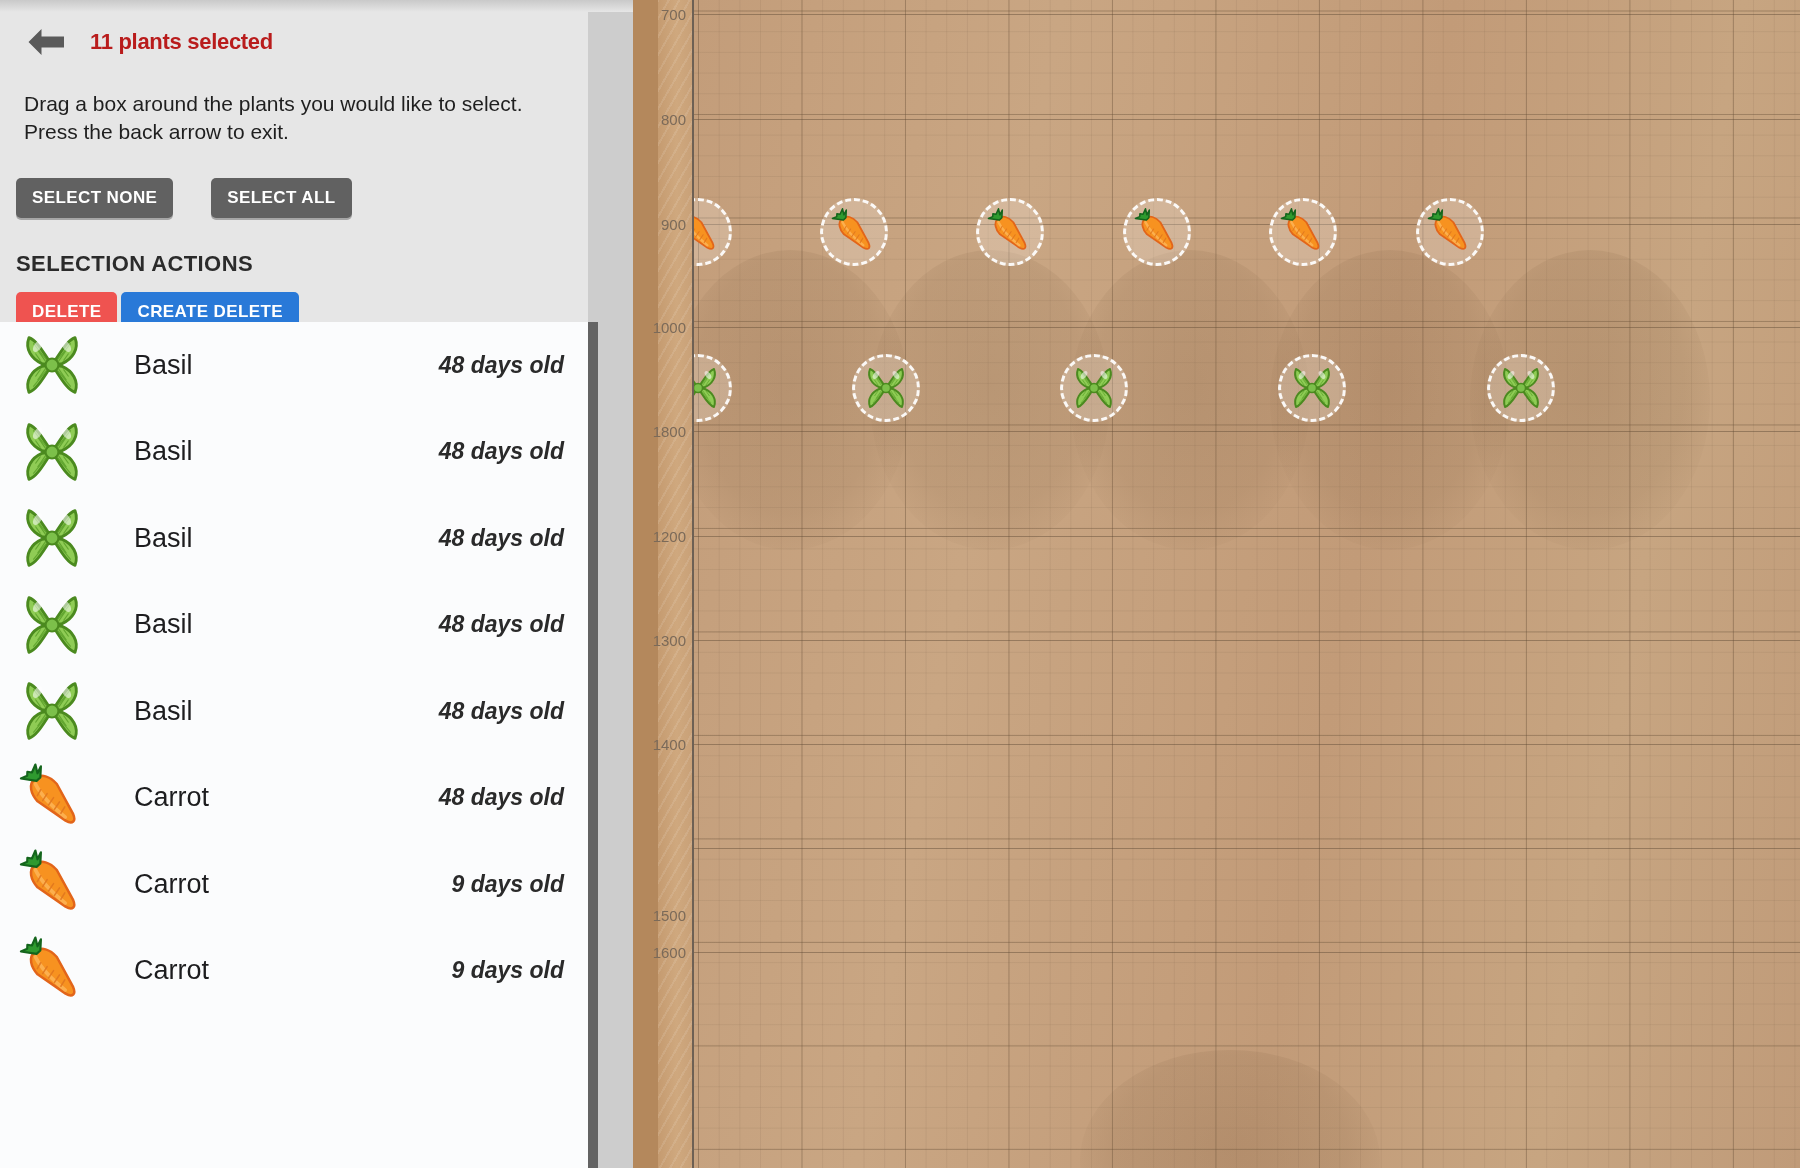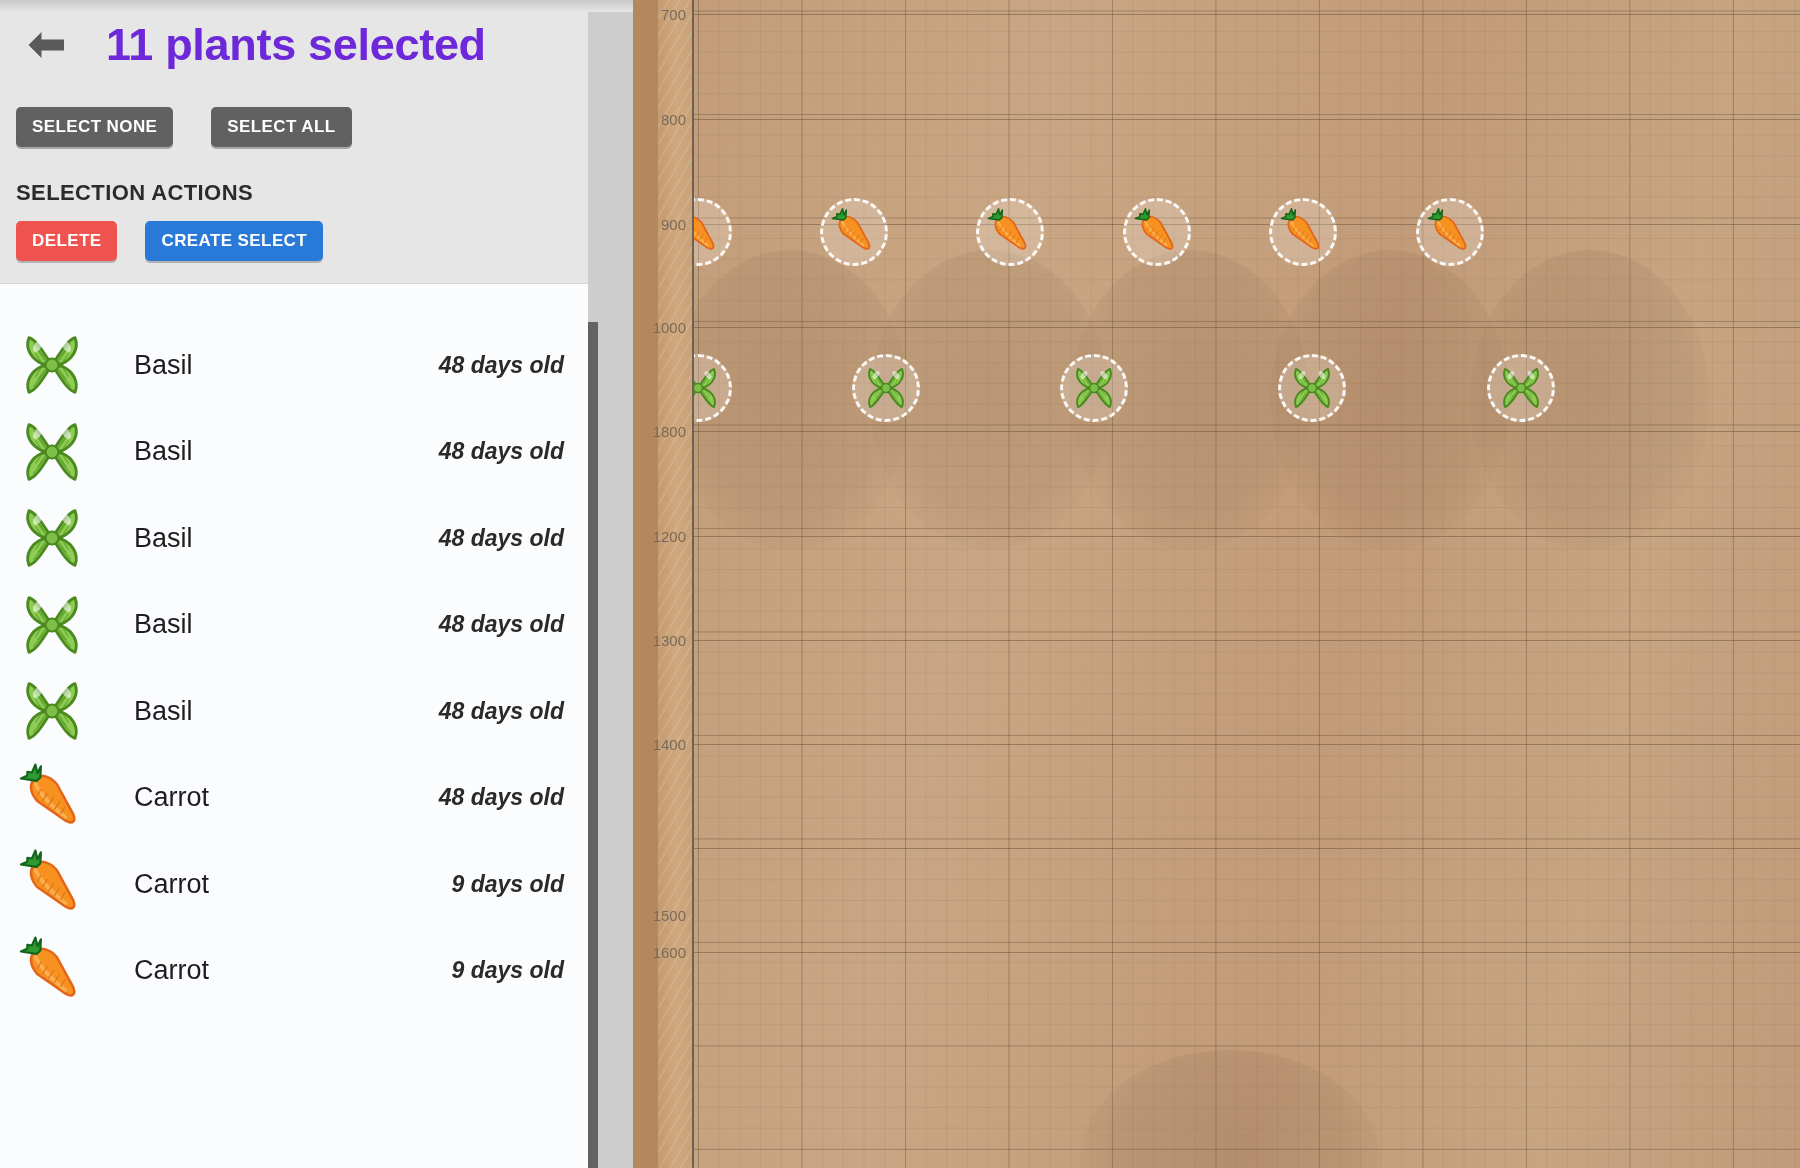--- a/index.html
+++ b/index.html
@@ -50,24 +50,24 @@
     height: 44px;
     display: flex;
     align-items: center;
     justify-content: center;
     cursor: pointer;
     flex: 0 0 auto;
   }
   .back-arrow svg { display: block; }
 
   .header-title {
-    font-size: 45px;
+    font-size: 22px;
     font-weight: bold;
-    color: #6d28d9;
-    margin-left: 38px;
+    color: #b91c1c;
+    margin-left: 22px;
     letter-spacing: -0.3px;
     line-height: 1.1;
   }
 
   .header-desc {
     font-size: 21px;
     color: #1f1f1f;
     line-height: 1.32;
     padding: 22px 40px 0 24px;
     max-width: 500px;
@@ -100,21 +100,21 @@
     color: #2b2b2b;
     letter-spacing: 0.4px;
     padding: 33px 4px 0 16px;
   }
 
   .btn-red { background: #ef5350; box-shadow: 0 2px 0 rgba(0,0,0,0.22); }
   .btn-blue { background: #2979d8; box-shadow: 0 2px 0 rgba(0,0,0,0.22); }
 
   .actions-row {
     display: flex;
-    gap: 28px;
+    gap: 4px;
     padding: 15px 0 0 16px;
   }
 
   
   #plant-list {
     position: absolute;
     top: 322px;
     left: 0;
     width: 588px;
     height: 706px;
@@ -567,31 +567,32 @@
 
       <div class="header-top">
         <div class="back-arrow">
           <svg width="42" height="32" viewBox="0 0 42 32" aria-hidden="true">
             <path d="M16.5 3 L3.5 16 L16.5 29 L16.5 21.5 L39 21.5 L39 10.5 L16.5 10.5 Z" fill="#5a5a5a"></path>
           </svg>
         </div>
         <div class="header-title">11 plants selected</div>
       </div>
 
+      <div class="header-desc">Drag a box around the plants you would like to select. Press the back arrow to exit.</div>
 
       <div class="btn-row">
         <button class="btn btn-gray">SELECT NONE</button>
         <button class="btn btn-gray">SELECT ALL</button>
       </div>
 
       <div class="section-label">SELECTION ACTIONS</div>
 
       <div class="actions-row">
         <button class="btn btn-red">DELETE</button>
-        <button class="btn btn-blue">CREATE SELECT</button>
+        <button class="btn btn-blue">CREATE DELETE</button>
       </div>
 
     </div>
 
     <div id="plant-list">
         <div class="plant-row">
           <div class="plant-icon">
             <svg width="72" height="72" viewBox="0 0 100 100" aria-hidden="true">
     <g stroke="#4b8a1f" stroke-width="4" stroke-linejoin="round">
       <path d="M50 50 C40 36 30 16 18 12 C12 28 22 42 36 48 Z" fill="#8fcc55"></path>

